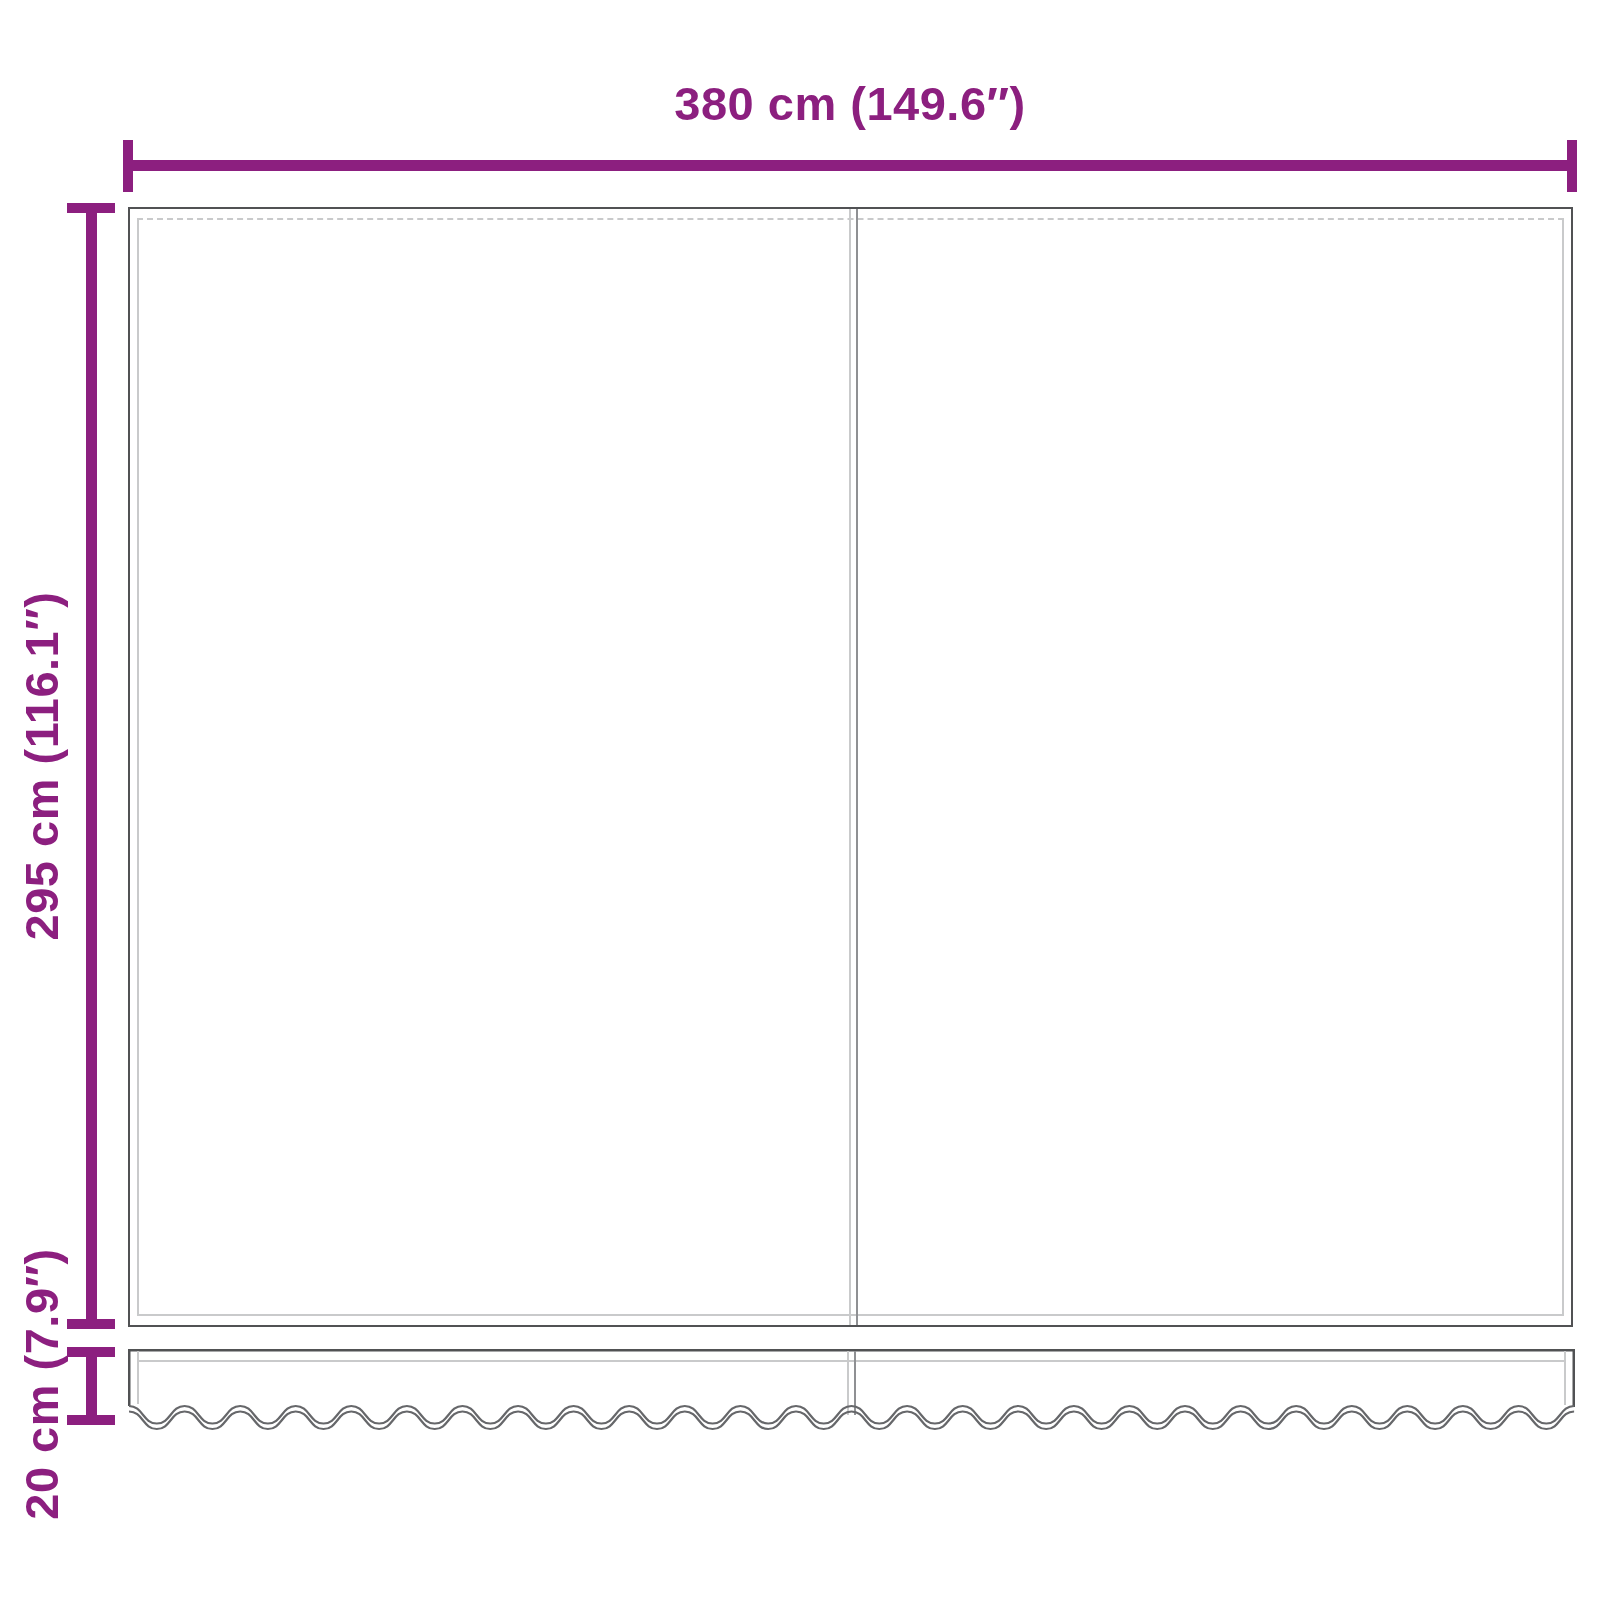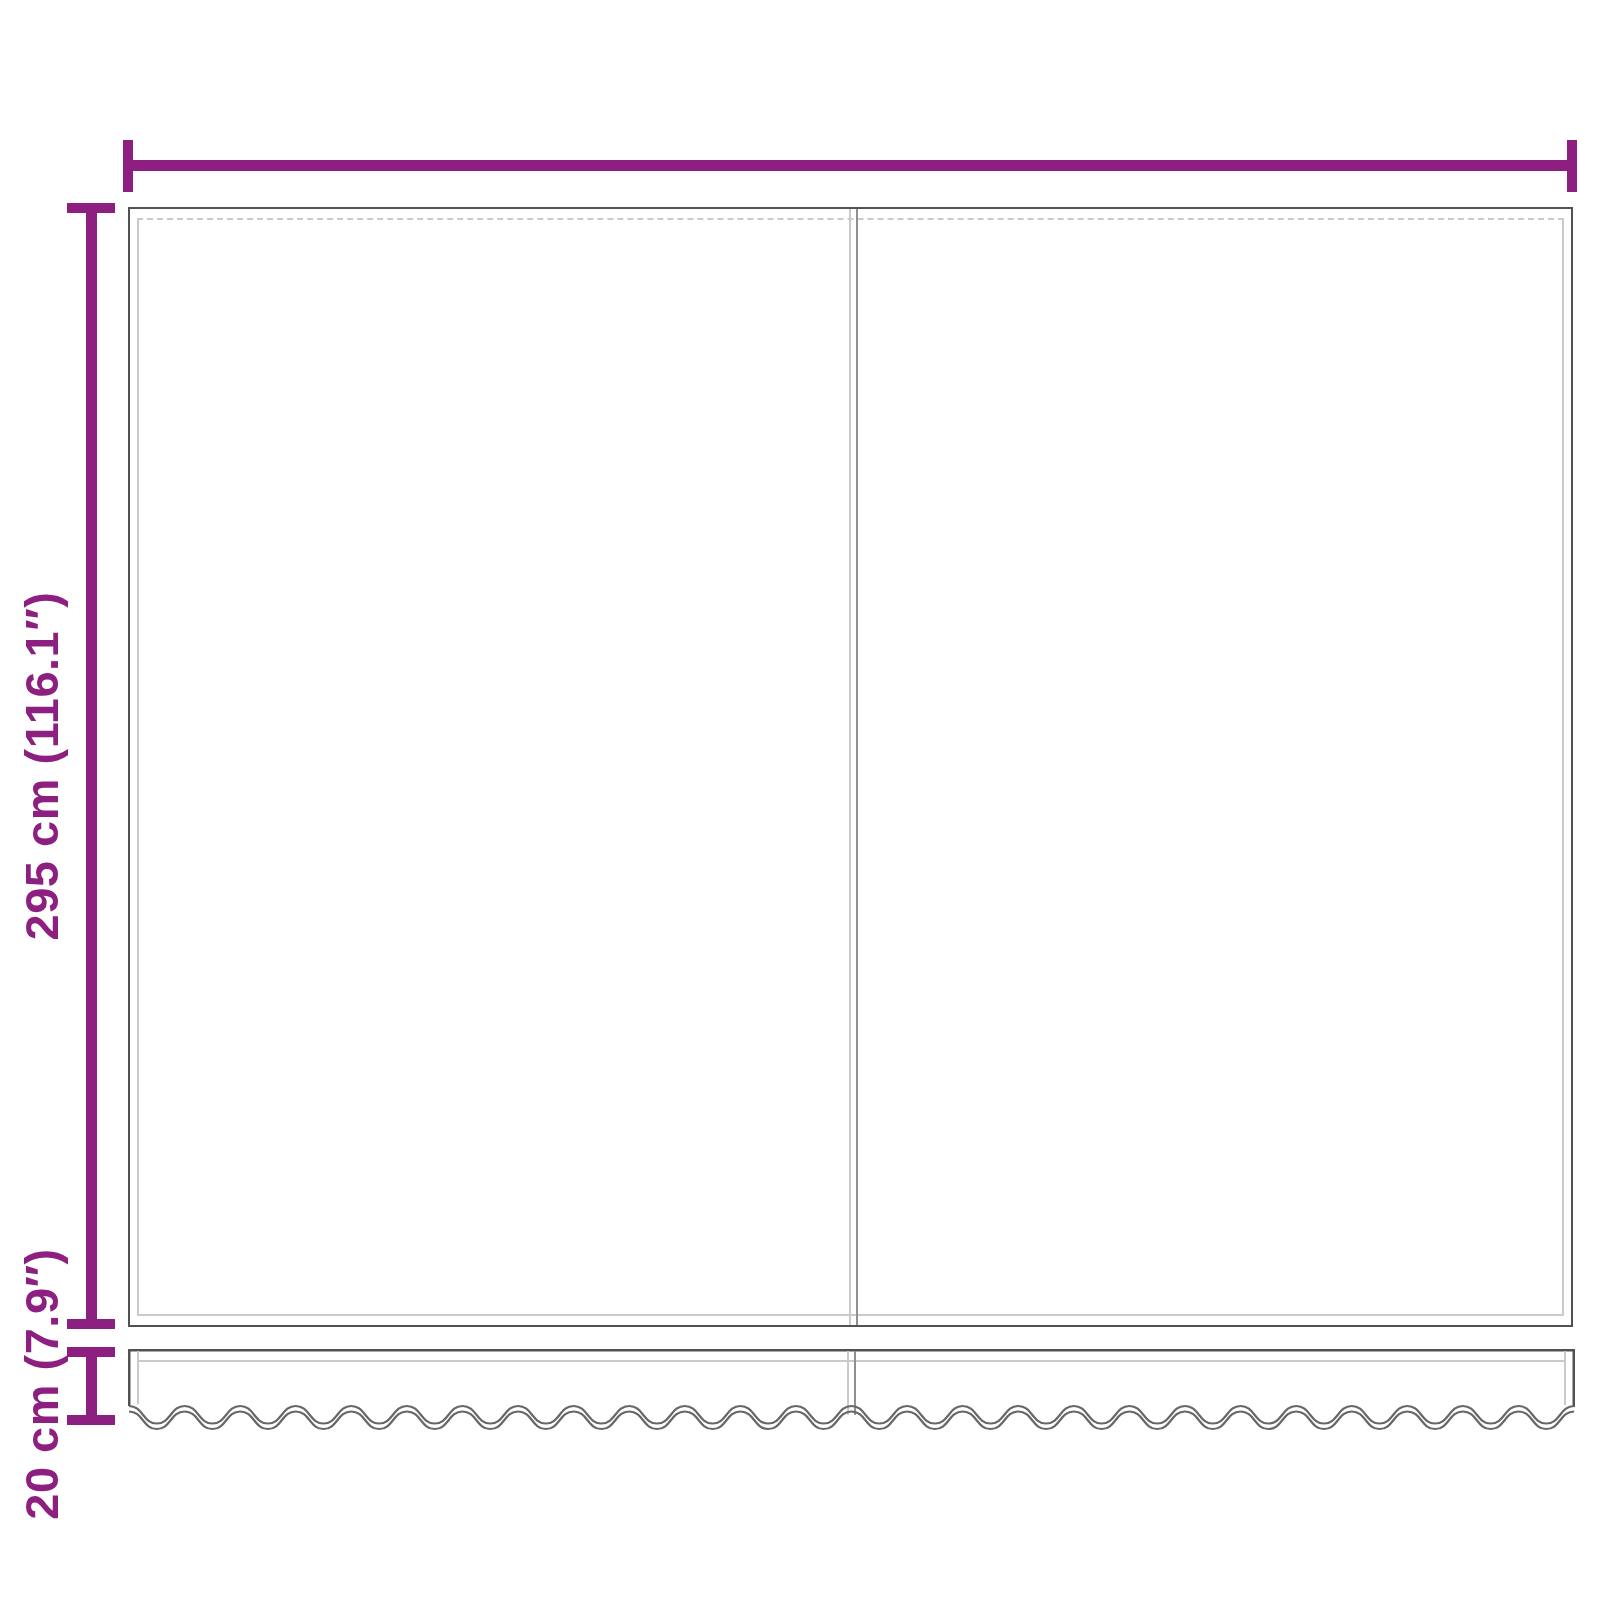--- a/index.html
+++ b/index.html
@@ -51,20 +51,21 @@
   .seam{position:absolute;top:0;bottom:0;width:2px;}
   .seam.light{left:719px;background:var(--stitch);}
   .seam.dark{left:726px;background:var(--seam);}
   .valance-svg{position:absolute;left:128px;top:1349px;}
 </style>
 </head>
 <body>
 
 <div class="canvas">
 
+  <div class="dim-label top">380 cm (149.6″)</div>
   <div class="dim-line hline"></div>
   <div class="dim-line hcap left"></div>
   <div class="dim-line hcap right"></div>
 
   <div class="dim-label rot height">295 cm (116.1″)</div>
   <div class="dim-line vline1"></div>
   <div class="dim-line vcap t1"></div>
   <div class="dim-line vcap b1"></div>
 
   <div class="dim-label rot valance">20 cm (7.9″)</div>

